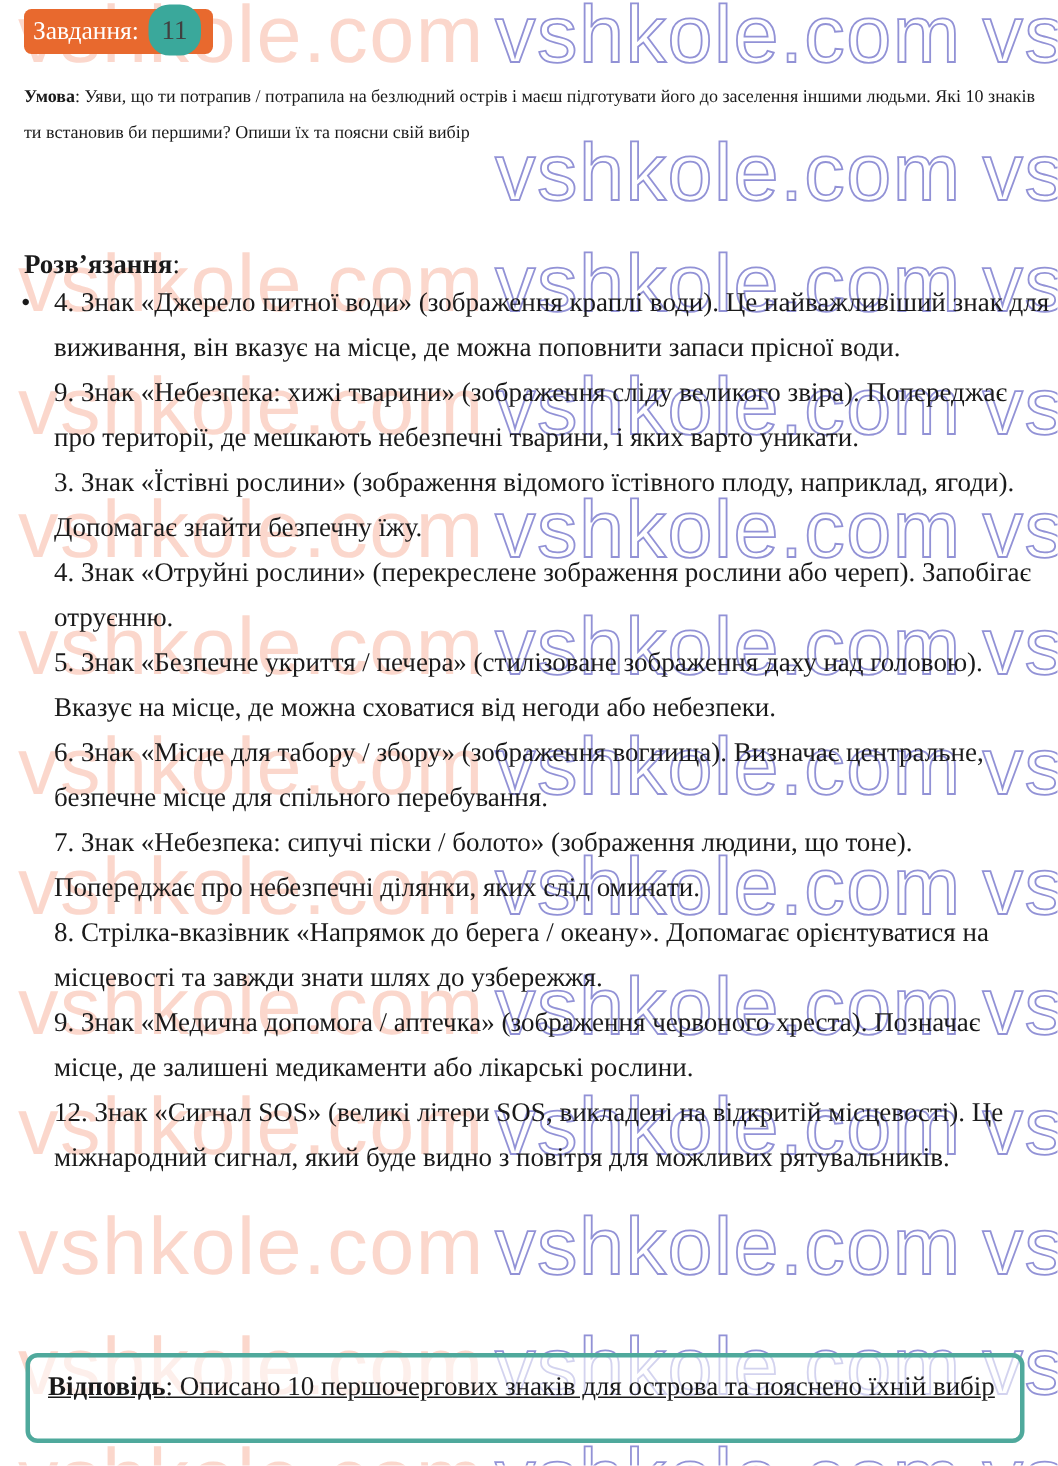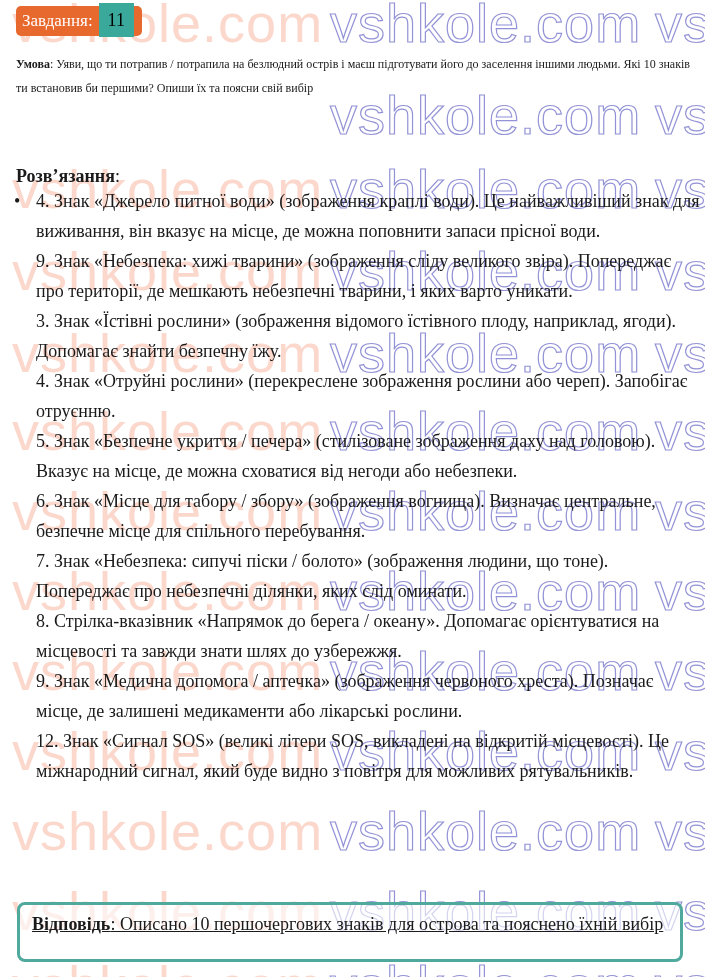--- a/index.html
+++ b/index.html
@@ -37,27 +37,27 @@
       display: flex; align-items: center;
       padding-left: 6px; padding-right: 8px;
     }
     .badge-label {
       color: #ffffff;
       font-size: 17px;
       margin-right: 6px;
     }
     .badge-num {
       background: #3aa89b;
-      color: #000000;
+      color: #404040;
       font-size: 18px;
       height: 34px;
       margin-top: -4px;
       margin-bottom: -2px;
       padding: 0 9px;
-      border-radius: 0;
+      border-radius: 14px;
       display: flex; align-items: center;
     }
     .condition {
       position: absolute; left: 16px; top: 52px; width: 675px;
       font-size: 12px; line-height: 24px;
     }
     .condition b { font-weight: bold; }
     .solution-title {
       position: absolute; left: 16px; top: 142px;
       font-size: 18px; font-weight: bold; margin-top: 24px;

